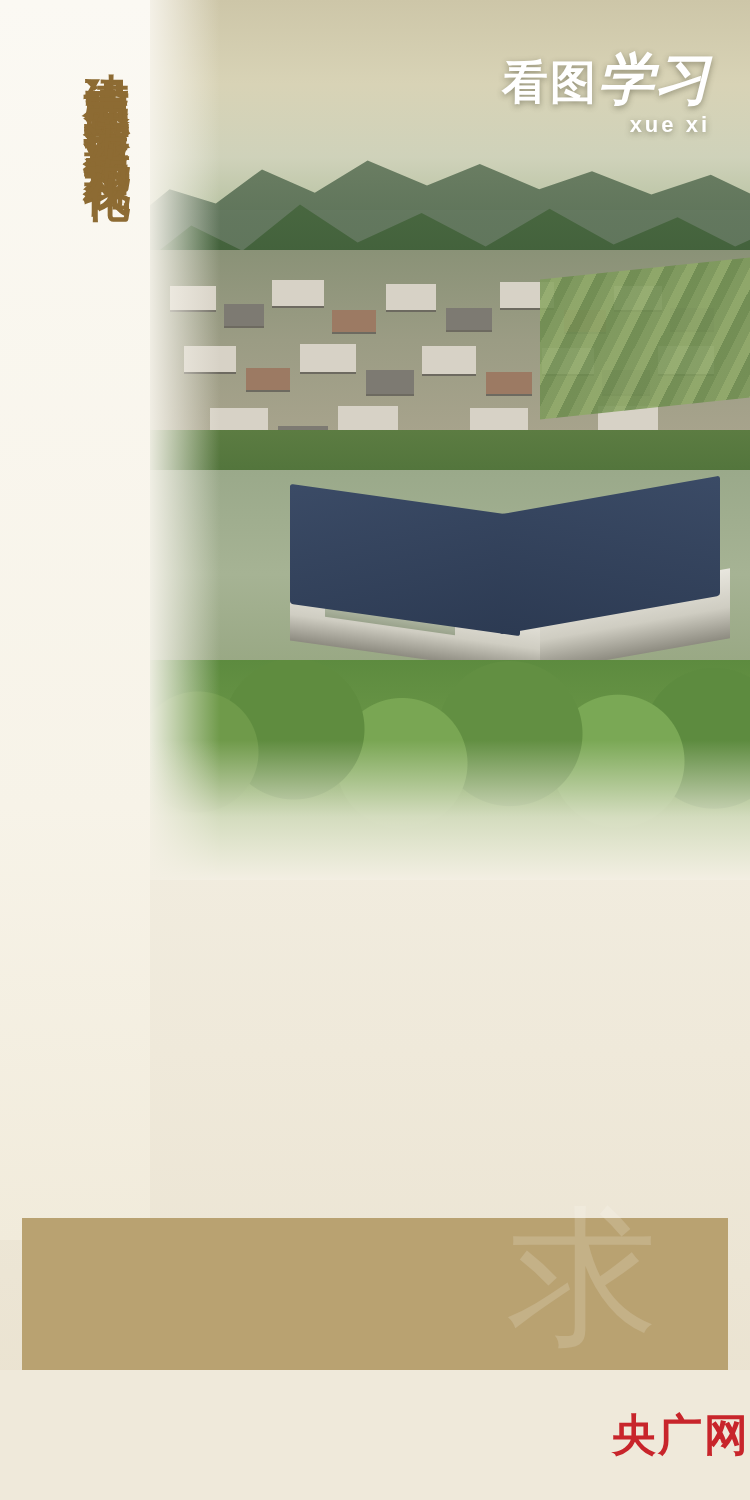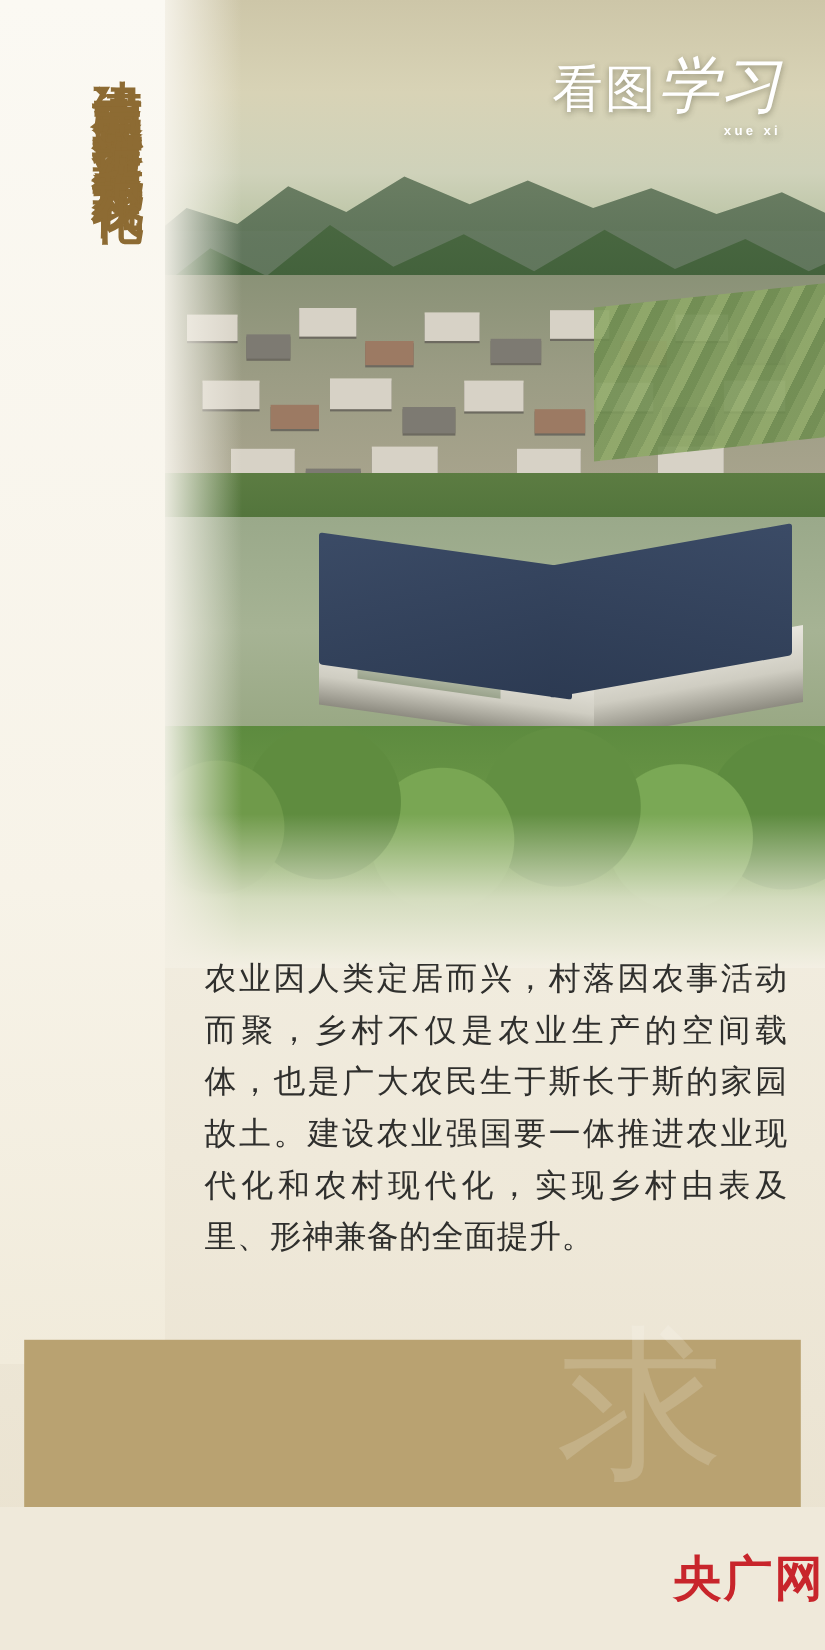--- a/index.html
+++ b/index.html
@@ -160,34 +160,34 @@
   .brand {
     position: absolute;
     right: 40px;
     top: 50px;
     text-align: right;
     color: #ffffff;
     text-shadow: 0 2px 6px rgba(60,60,40,.45);
   }
   .brand-main {
     font-family: "DejaVu Serif", "Liberation Serif", serif;
-    font-weight: 400;
+    font-weight: 700;
     font-size: 46px;
     letter-spacing: 2px;
     line-height: 1;
   }
   .brand-main .script {
     font-style: italic;
     font-size: 56px;
     letter-spacing: 0;
   }
   .brand-pinyin {
     font-family: "Liberation Sans", sans-serif;
     font-weight: 700;
-    font-size: 12px;
+    font-size: 22px;
     letter-spacing: 3px;
     margin-top: 6px;
   }
 
   
   .body-text {
     position: absolute;
     left: 186px;
     top: 866px;
     width: 530px;
@@ -307,21 +307,20 @@
     <div class="vtitle">建设农业强国要一体推进农业现代化和农村现代化</div>
   </div>
 
   <div class="brand">
     <div class="brand-main">
       <span>看图</span><span class="script">学习</span>
     </div>
     <div class="brand-pinyin">xue xi</div>
   </div>
 
-  <div class="body-text">农业因人类定居而兴，村落因农事活动而聚，乡村不仅是农业生产的空间载体，也是广大农民生于斯长于斯的家园故土。建设农业强国要一体推进农业现代化和农村现代化，实现乡村由表及里、形神兼备的全面提升。</div>
 
   <div class="source-band">
     <div class="watermark">求</div>
   </div>
 
   <div class="footer">
     <div class="logo">央广网</div>
   </div>
 
 </div>

